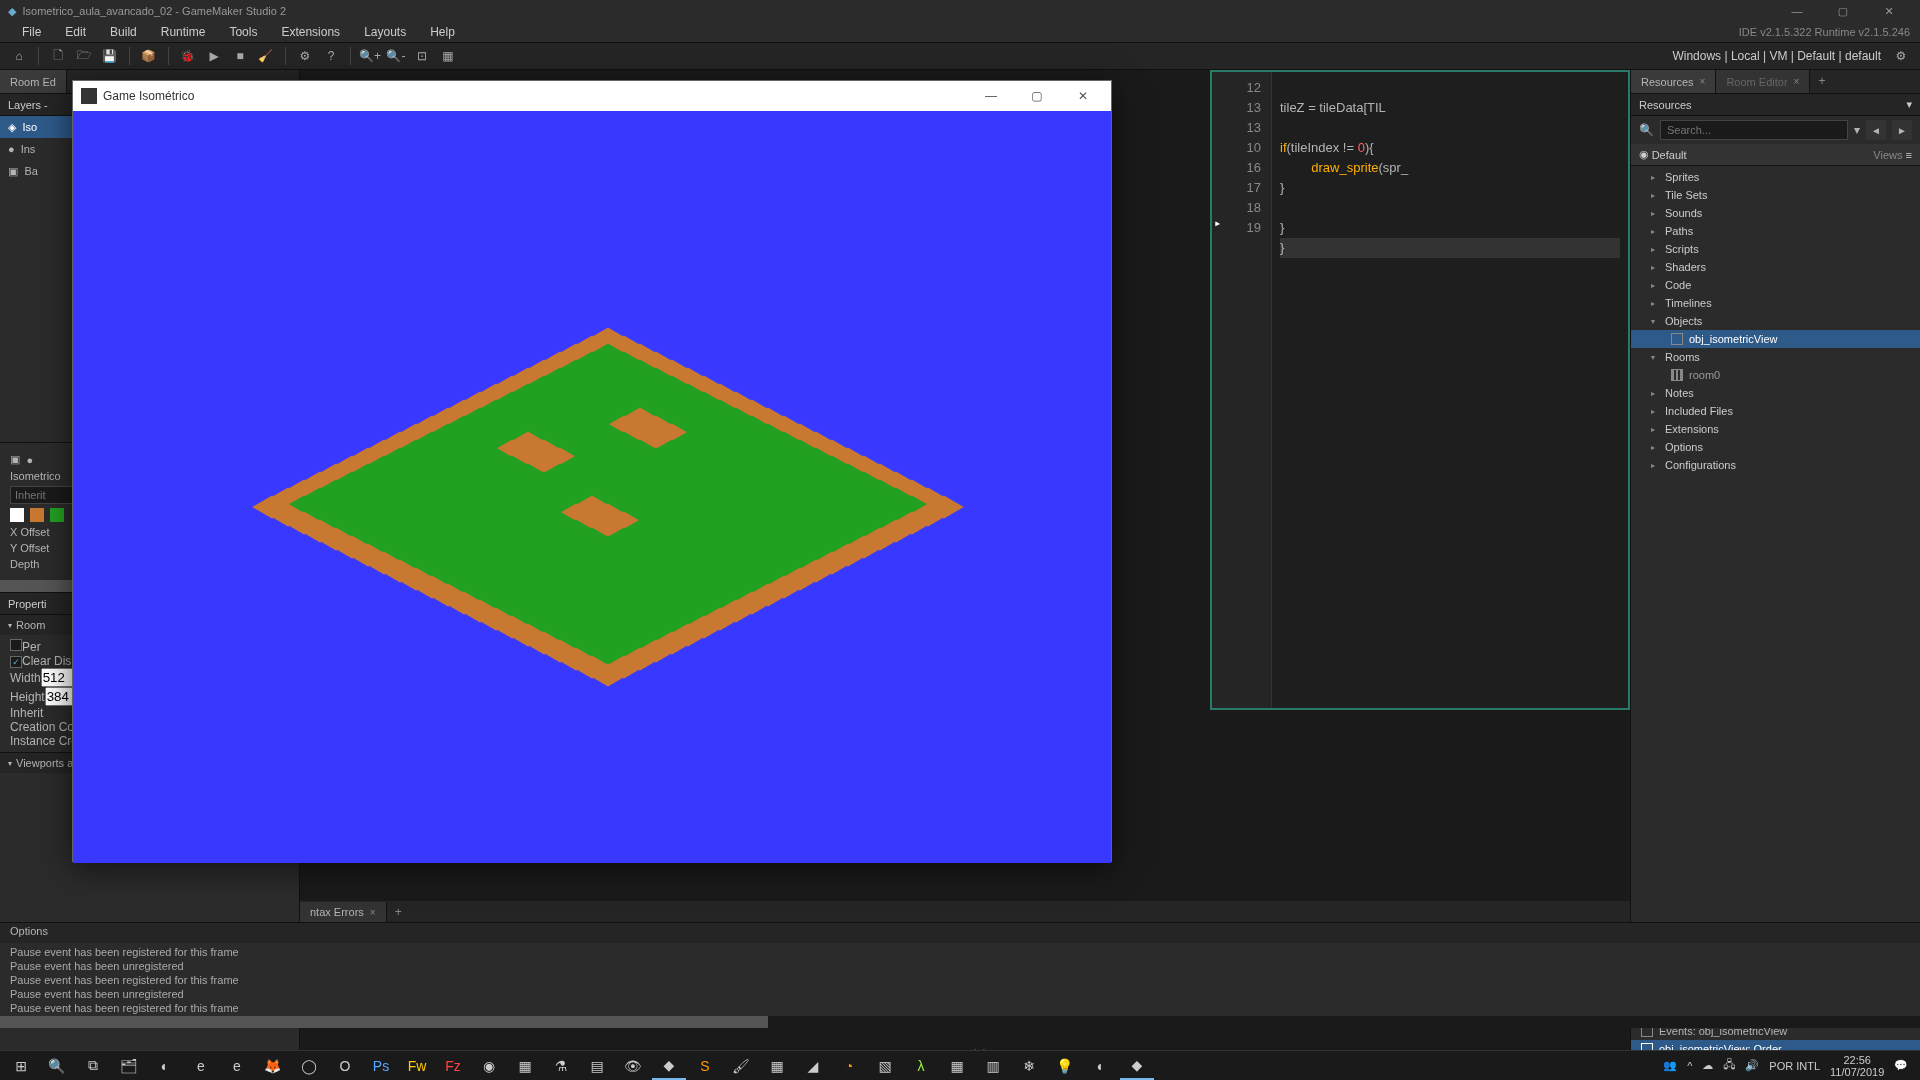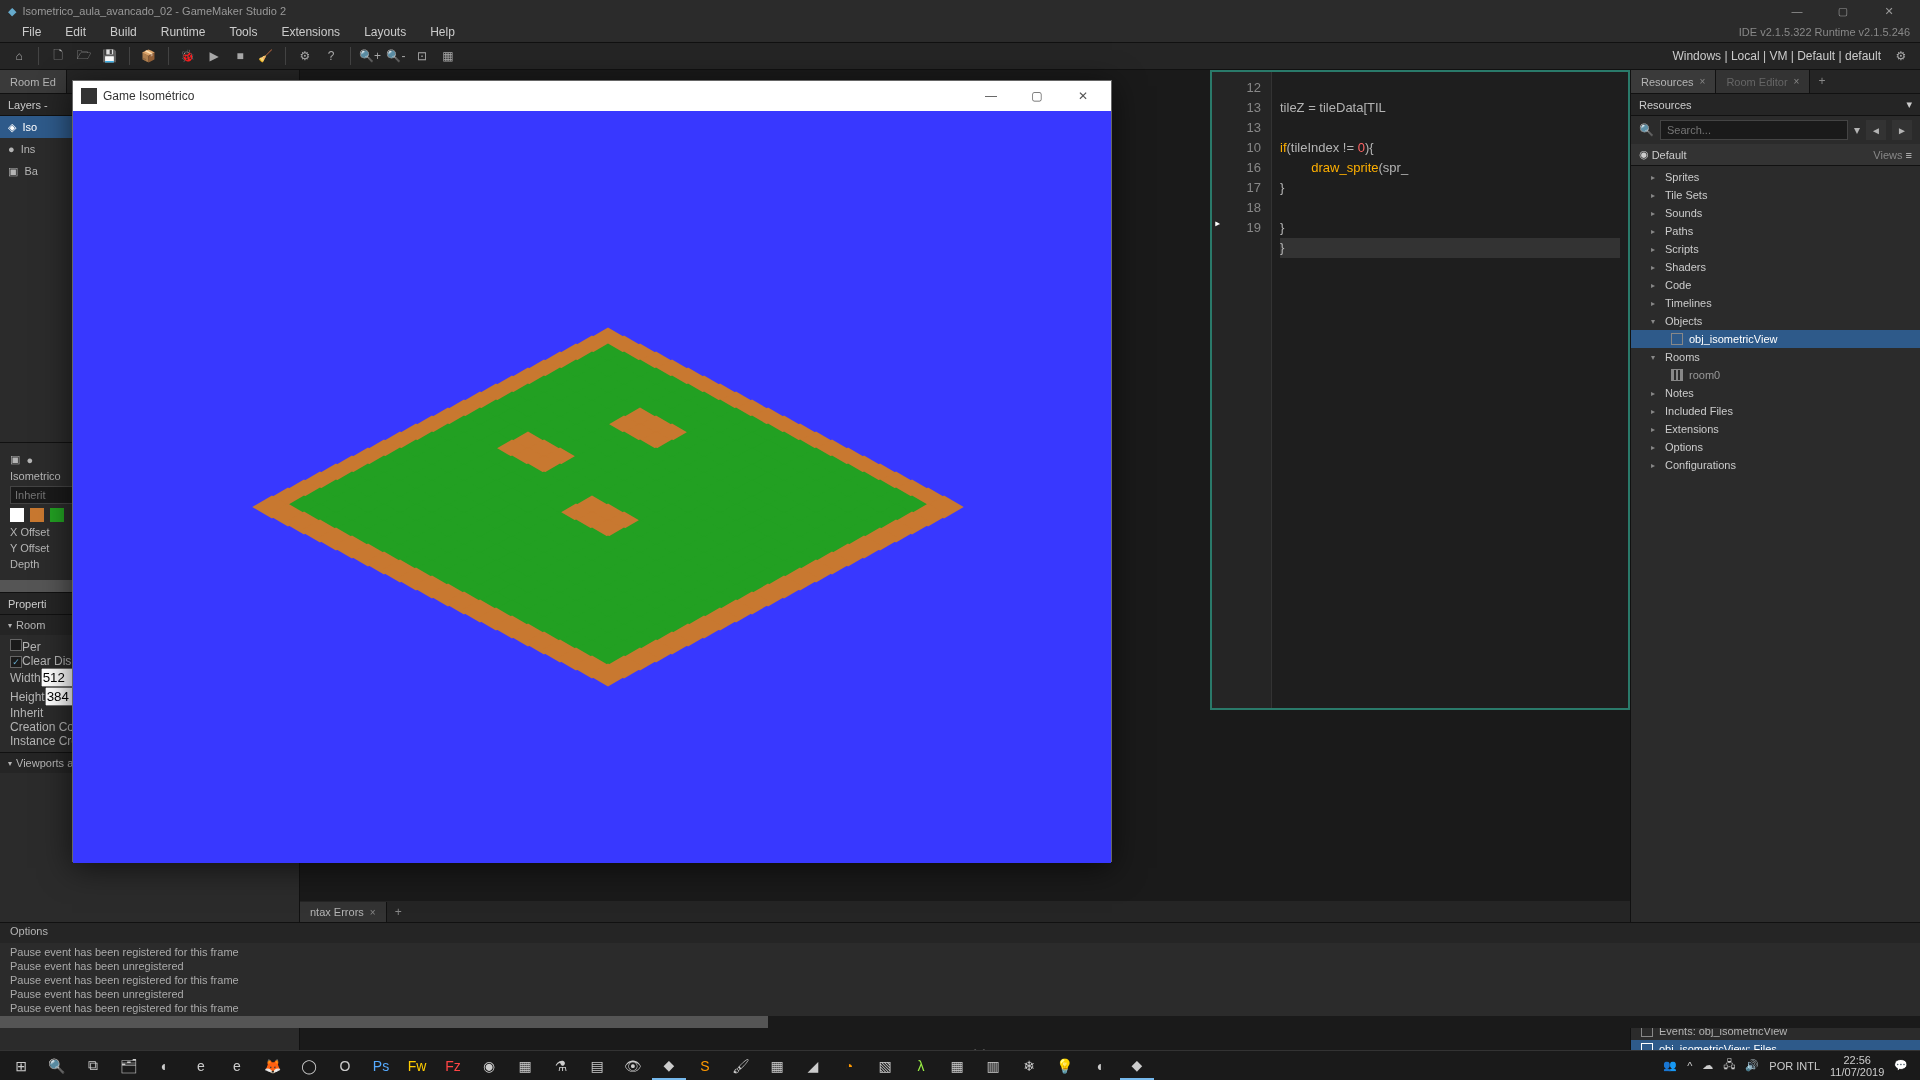--- a/index.html
+++ b/index.html
@@ -337,21 +337,21 @@
       <div class="item">
           <span class="nodeicon" style="width:12px;height:12px;border:1px solid #888;"></span>
           <span>Object: obj_isometricView</span>
         </div>
       <div class="item">
           <span class="nodeicon" style="width:12px;height:12px;border:1px solid #888;"></span>
           <span>Events: obj_isometricView</span>
         </div>
       <div class="item sel">
           <span class="nodeicon" style="width:12px;height:12px;border:1px solid #fff;"></span>
-          <span>obj_isometricView: Files</span>
+          <span>obj_isometricView: Order</span>
         </div>
     </div>
   </div>
 
   <div class="output-panel" style="left:0;right:0;">
     <div class="output-header">Options</div>
     <div class="output-body">
       <div>Pause event has been registered for this frame</div>
       <div>Pause event has been unregistered</div>
       <div>Pause event has been registered for this frame</div>

